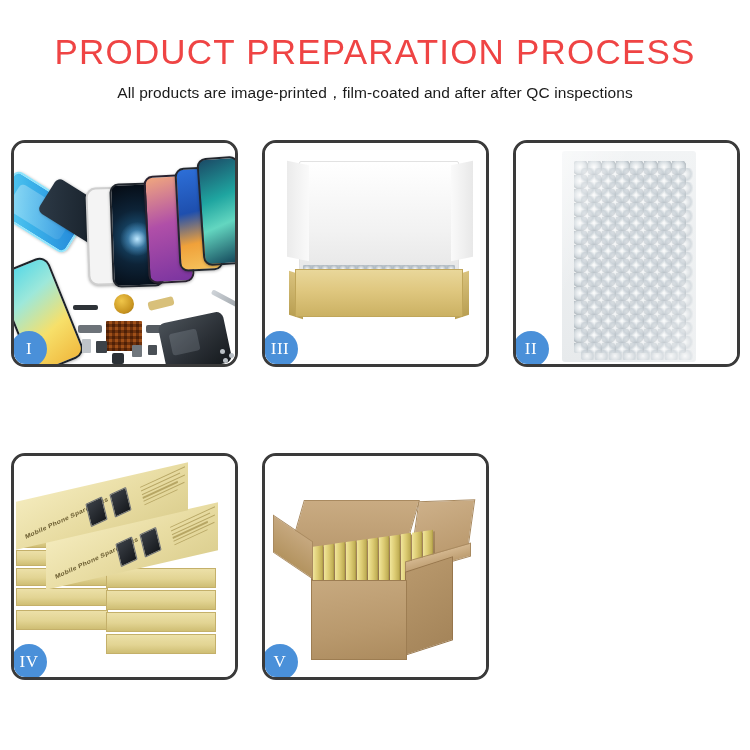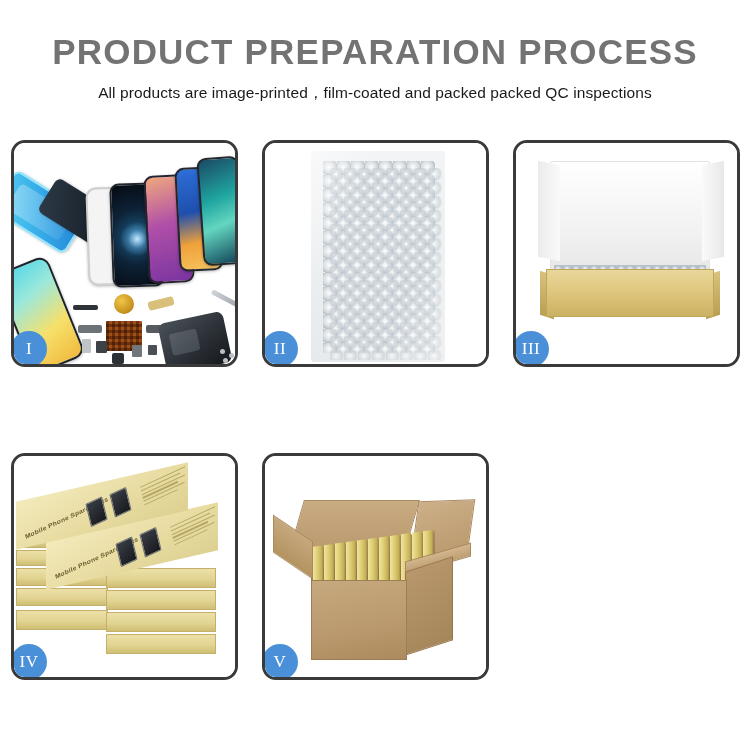--- a/index.html
+++ b/index.html
@@ -10,23 +10,23 @@
     overflow:hidden;
     position:relative;
   }
   .infographic { width:750px; height:750px; position:relative; }
 
   
   .header { width:100%; text-align:center; padding-top:34px; }
   .title {
     font-family:"Liberation Sans", sans-serif;
     font-size:35px;
-    font-weight:700;
+    font-weight:400;
     letter-spacing:1.2px;
-    color:#737373;
+    color:#ef4444;
     line-height:1.05;
     white-space:nowrap;
   }
   .subtitle {
     margin-top:12px;
     font-size:15.5px;
     font-weight:400;
     color:#1a1a1a;
     letter-spacing:0.1px;
     white-space:nowrap;
@@ -365,21 +365,21 @@
     background:radial-gradient(ellipse at 50% 50%, rgba(0,0,0,0.10) 0%, rgba(0,0,0,0) 72%);
   }
 </style>
 </head>
 <body>
 
 <div class="infographic">
 
   <div class="header">
     <div class="title">PRODUCT PREPARATION PROCESS</div>
-    <div class="subtitle">All products are image-printed，film-coated and packed packed QC inspections</div>
+    <div class="subtitle">All products are image-printed，film-coated and after after QC inspections</div>
   </div>
 
   <div class="grid">
 
     <div class="panel p1">
       <div class="panel-stage">
         <div class="phone-fan">
           <div class="ph ph-protector"></div>
           <div class="ph ph-broken"></div>
           <div class="ph ph-white"></div>
@@ -406,41 +406,41 @@
           <div class="screws">
             <div class="screw" style="left:0;top:0;"></div>
             <div class="screw" style="left:9px;top:4px;"></div>
             <div class="screw" style="left:3px;top:9px;"></div>
           </div>
         </div>
       </div>
       <div class="badge">I</div>
     </div>
 
-    <div class="panel p2">
-      <div class="panel-stage">
-        <div class="wrap-sheet"></div>
-        <div class="bubbles"></div>
-        <div class="bubbles2"></div>
-        <div class="wrap-shine"></div>
-      </div>
-      <div class="badge">II</div>
-    </div>
-
     <div class="panel p3">
       <div class="panel-stage">
         <div class="lid"></div>
         <div class="lid-flapL"></div>
         <div class="lid-flapR"></div>
         <div class="box-lip-left"></div>
         <div class="box-lip-right"></div>
         <div class="box-inner-fill"></div>
         <div class="box-body"></div>
       </div>
       <div class="badge">III</div>
+    </div>
+
+    <div class="panel p2">
+      <div class="panel-stage">
+        <div class="wrap-sheet"></div>
+        <div class="bubbles"></div>
+        <div class="bubbles2"></div>
+        <div class="wrap-shine"></div>
+      </div>
+      <div class="badge">II</div>
     </div>
 
     <div class="panel p4">
       <div class="panel-stage">
         <div class="stack">
 
           <div class="kbox" style="left:2px;  top:62px;  width:92px; height:16px;"></div>
           <div class="kbox" style="left:2px;  top:80px;  width:92px; height:16px;"></div>
           <div class="kbox" style="left:2px;  top:98px;  width:92px; height:18px;"></div>
           <div class="kbox" style="left:2px;  top:118px; width:92px; height:18px;"></div>

